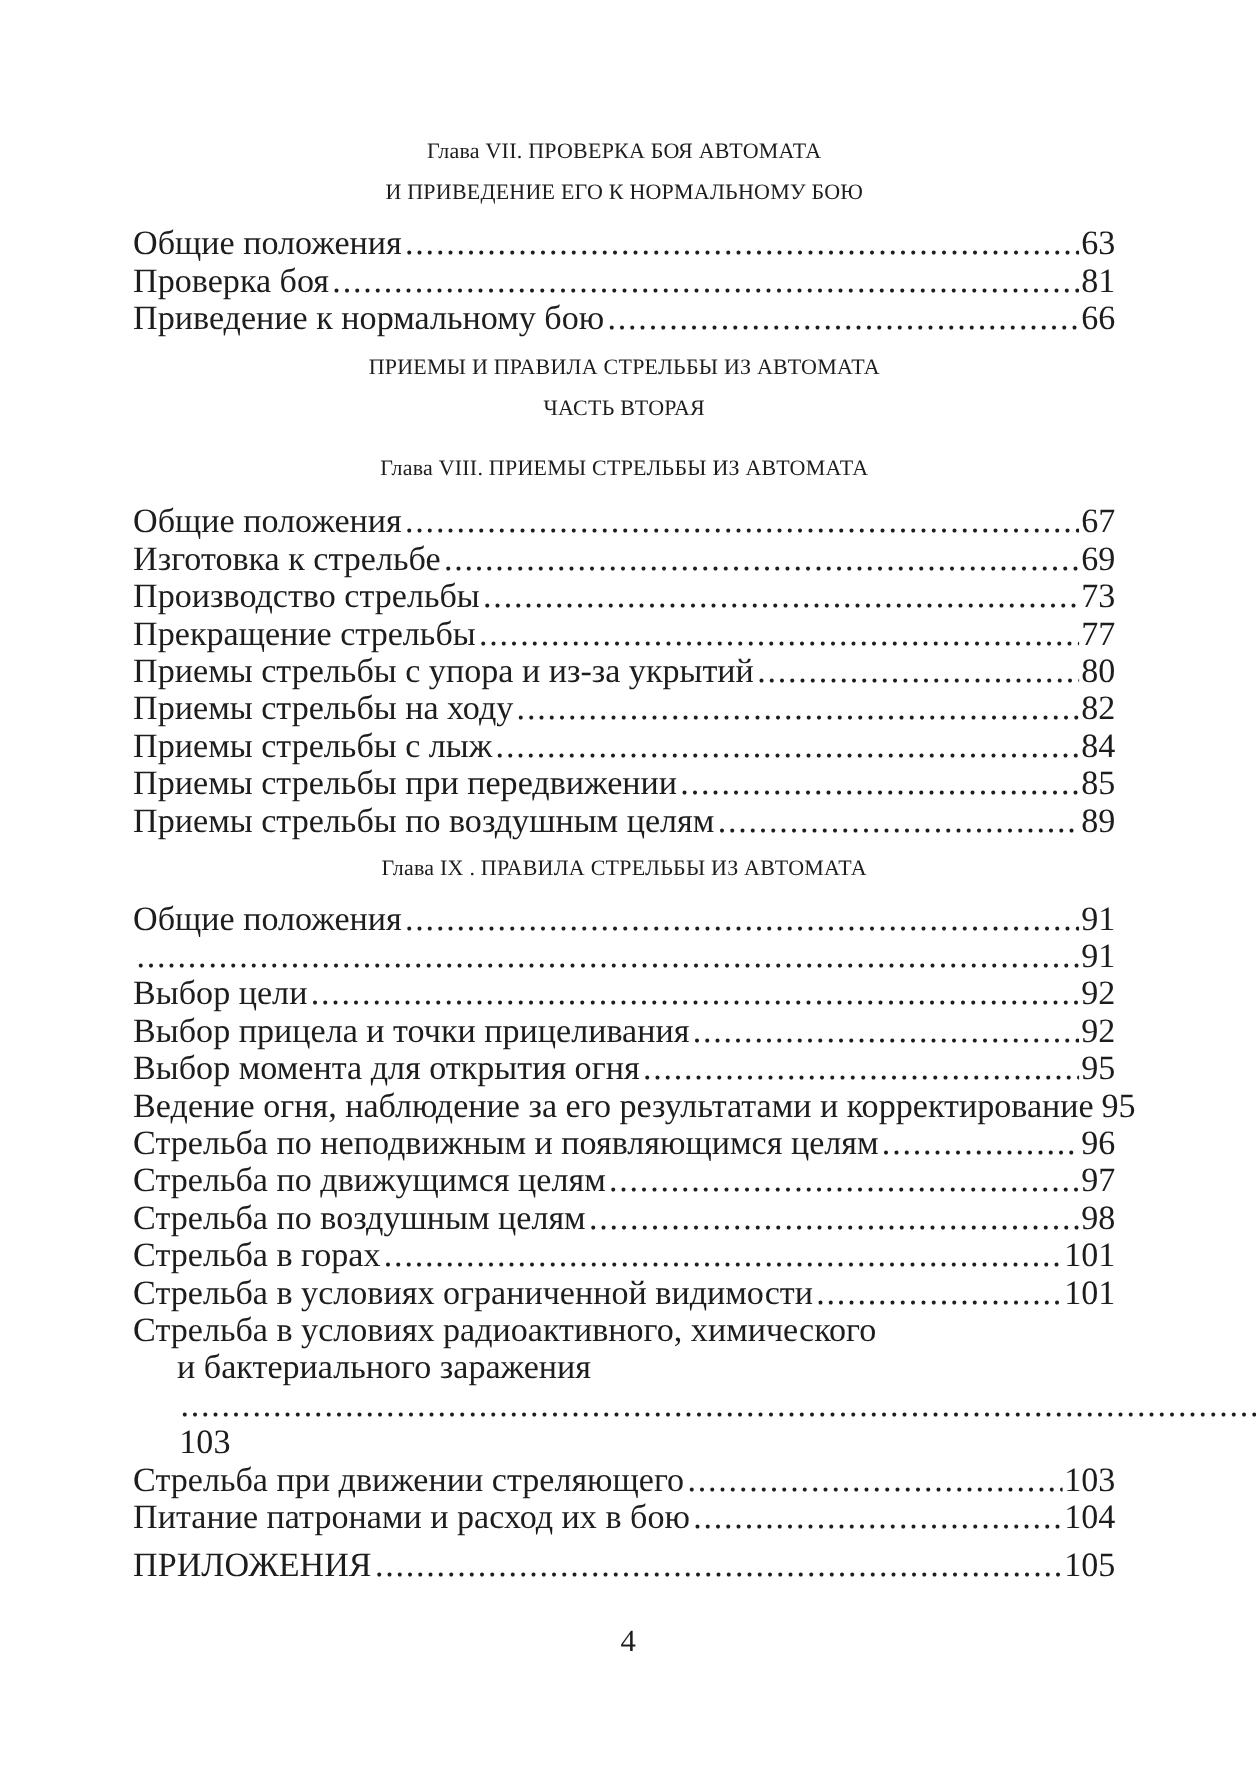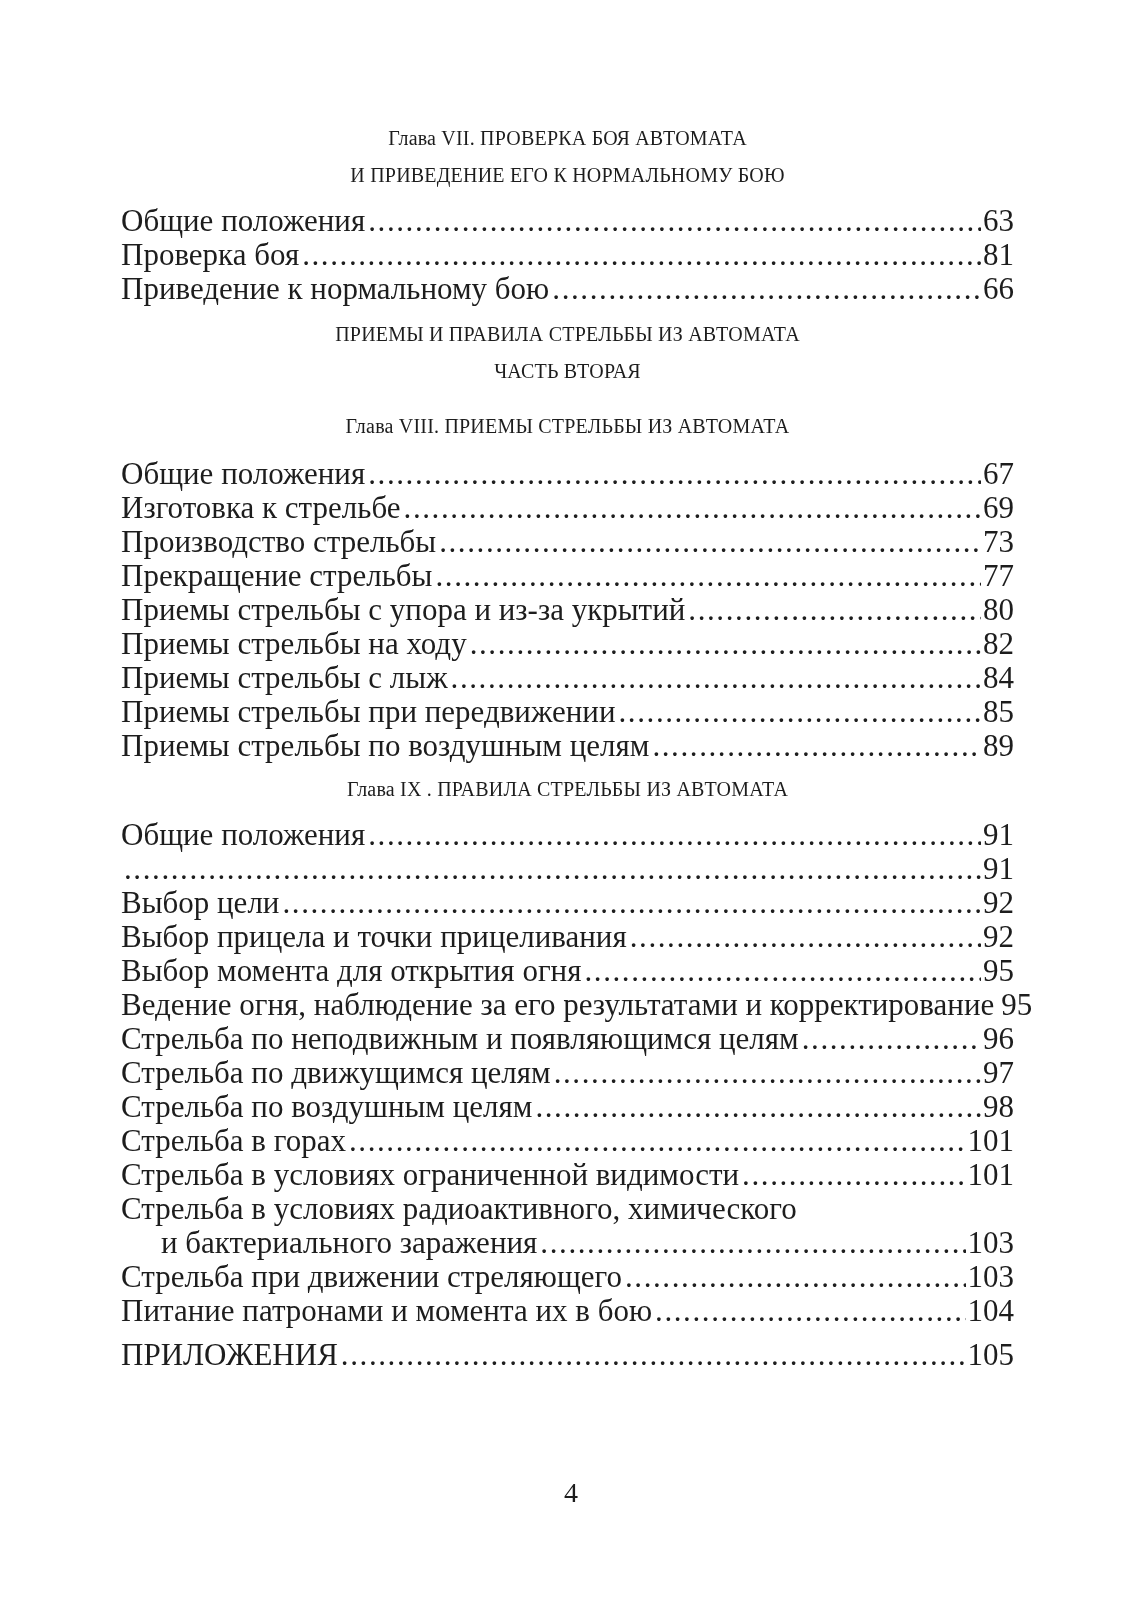--- a/index.html
+++ b/index.html
@@ -50,21 +50,21 @@
     white-space: nowrap;
     letter-spacing: 1.6px;
     padding-left: 3px;
     padding-right: 2px;
   }
   .toc-row .pagenum {
     white-space: nowrap;
     padding-left: 2px;
     text-align: right;
   }
-  .toc-row.indent { padding-left: 40px; }
+  .toc-row.indent { padding-left: 40px; flex-direction: column; }
   .toc-row.appendix { margin-top: 10px; }
   .folio {
     position: absolute;
     top: 1476px;
     left: 0;
     width: 100%;
     text-align: center;
     font-size: 28px;
     line-height: 34px;
   }
@@ -209,21 +209,21 @@
         <span class="title">и бактериального заражения</span>
         <span class="dots">........................................................................................................................................................................................................</span>
         <span class="pagenum">103</span>
       </div>
       <div class="toc-row">
         <span class="title">Стрельба при движении стреляющего</span>
         <span class="dots">........................................................................................................................................................................................................</span>
         <span class="pagenum">103</span>
       </div>
       <div class="toc-row">
-        <span class="title">Питание патронами и момента их в бою</span>
+        <span class="title">Питание патронами и расход их в бою</span>
         <span class="dots">........................................................................................................................................................................................................</span>
         <span class="pagenum">104</span>
       </div>
       <div class="toc-row appendix">
         <span class="title">ПРИЛОЖЕНИЯ</span>
         <span class="dots">........................................................................................................................................................................................................</span>
         <span class="pagenum">105</span>
       </div>
     </div>
   <div class="folio">4</div>

